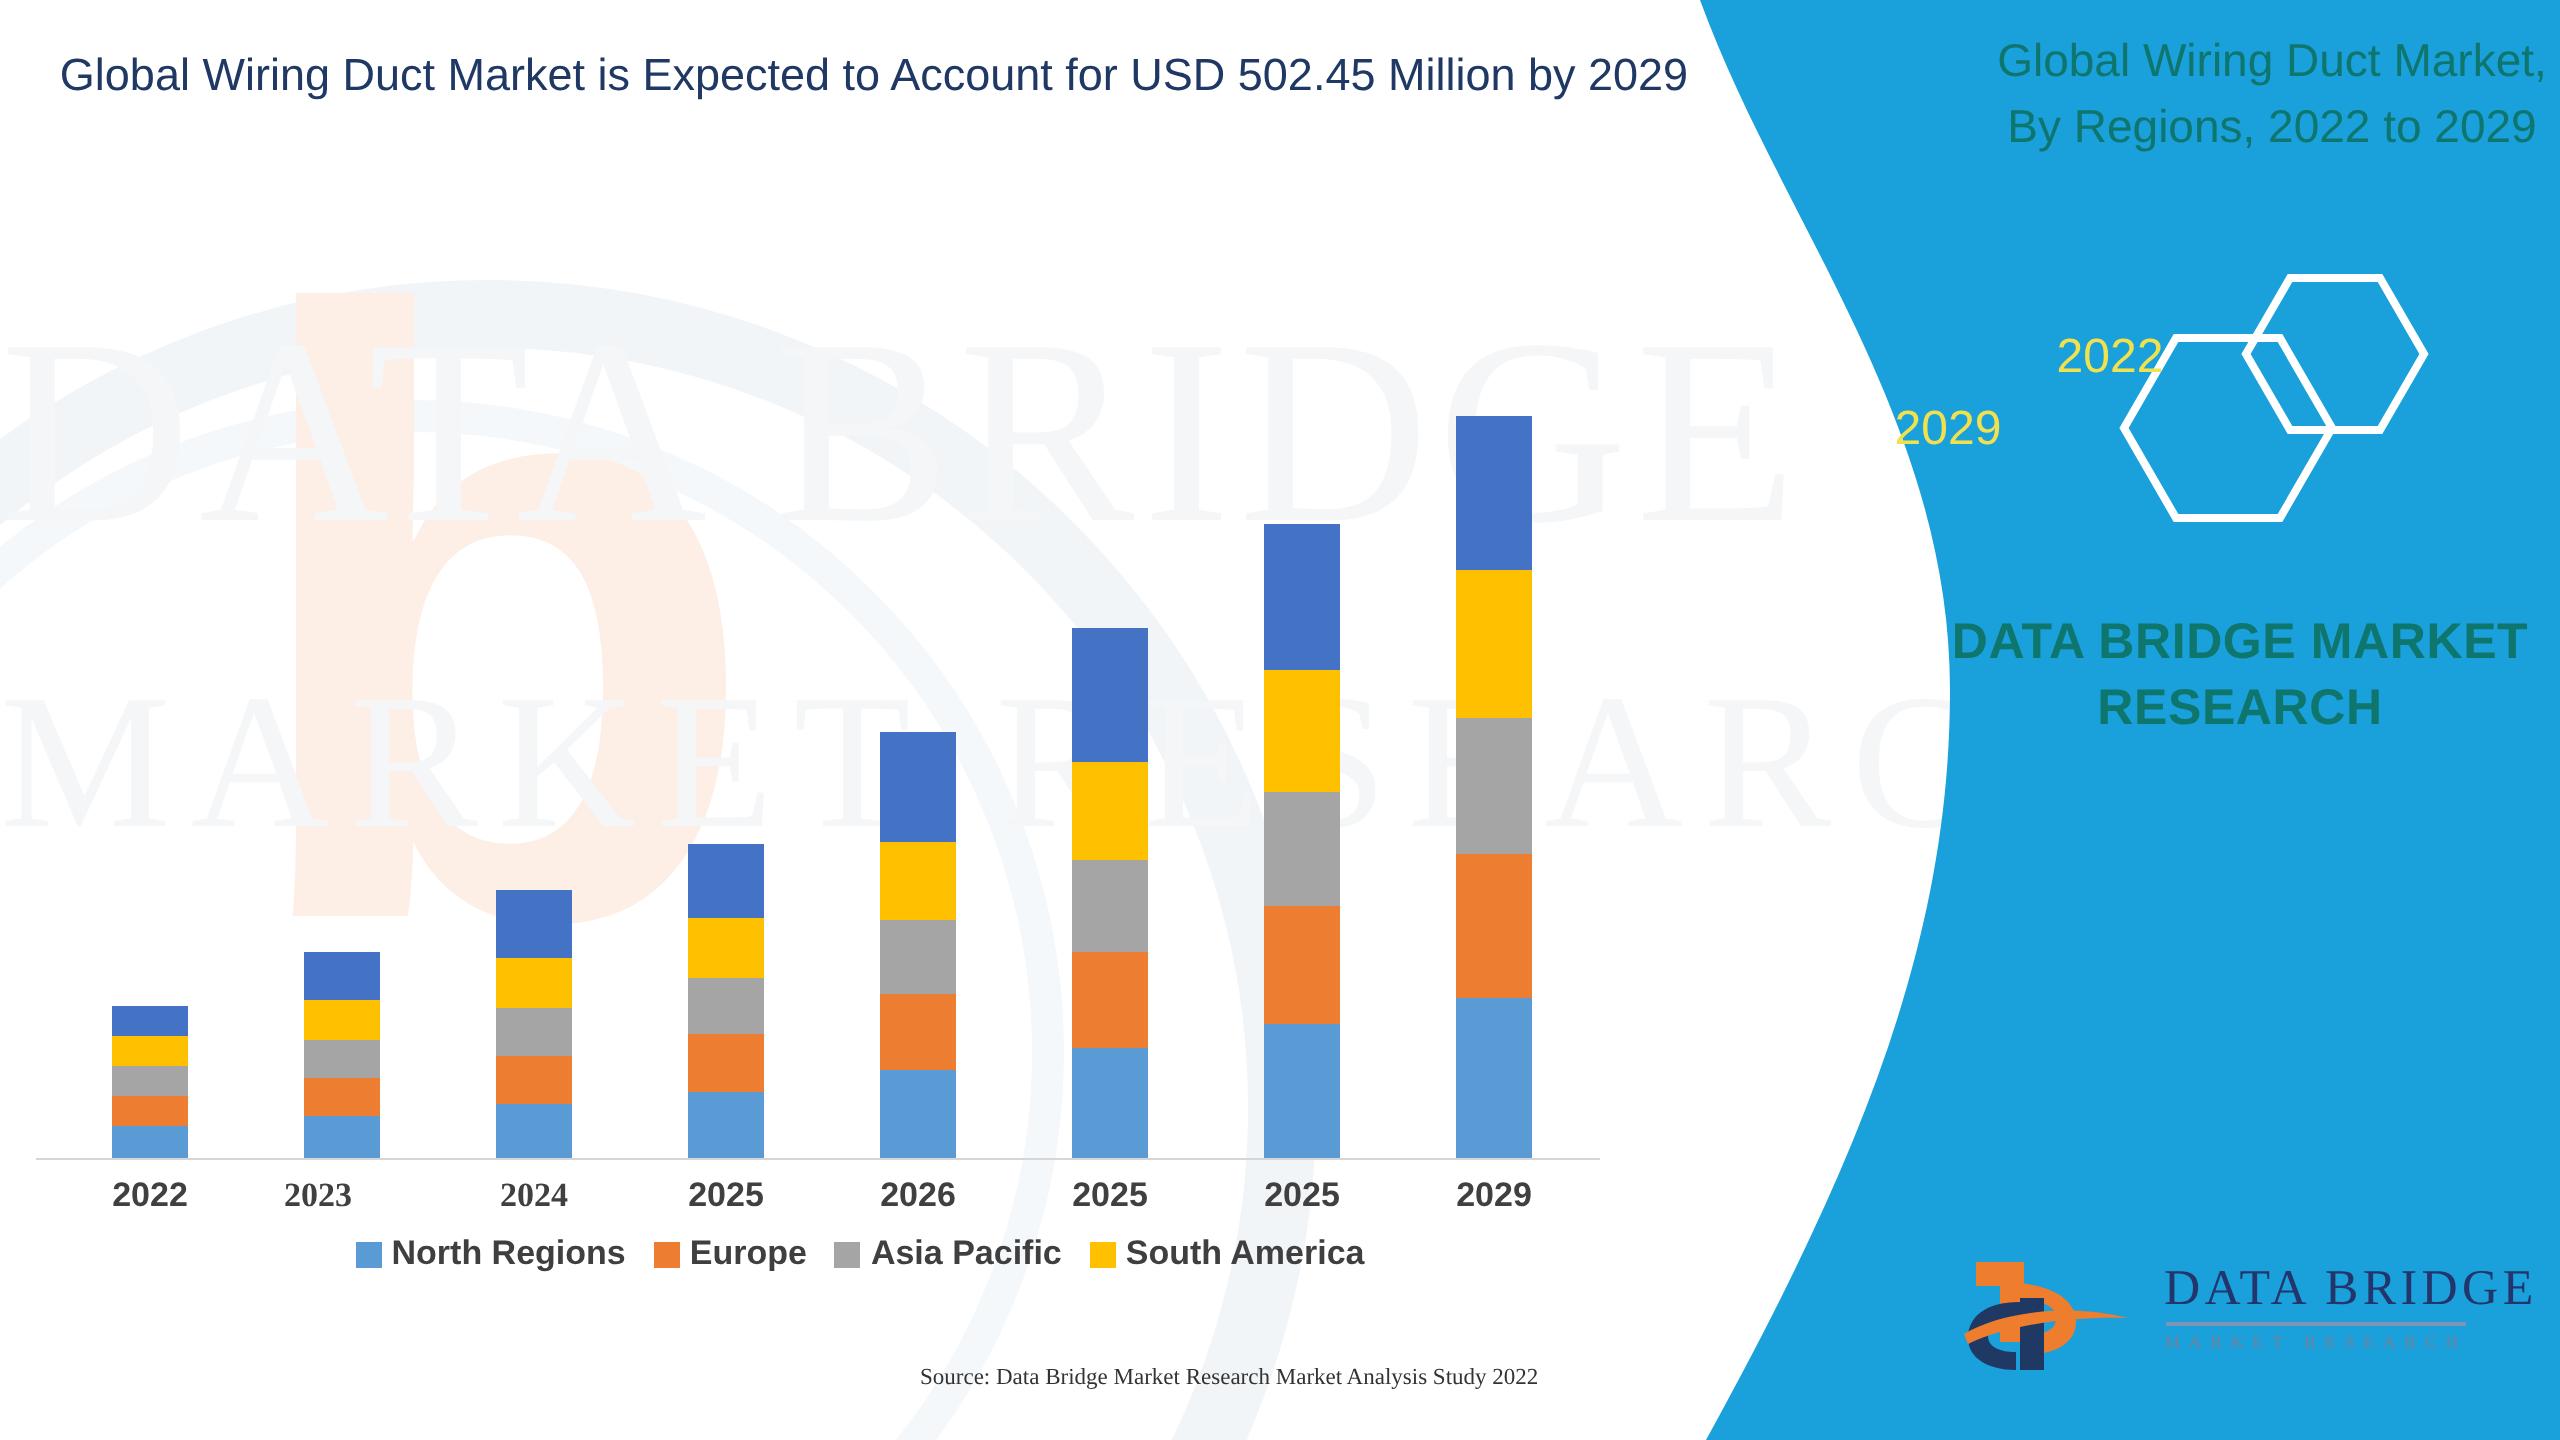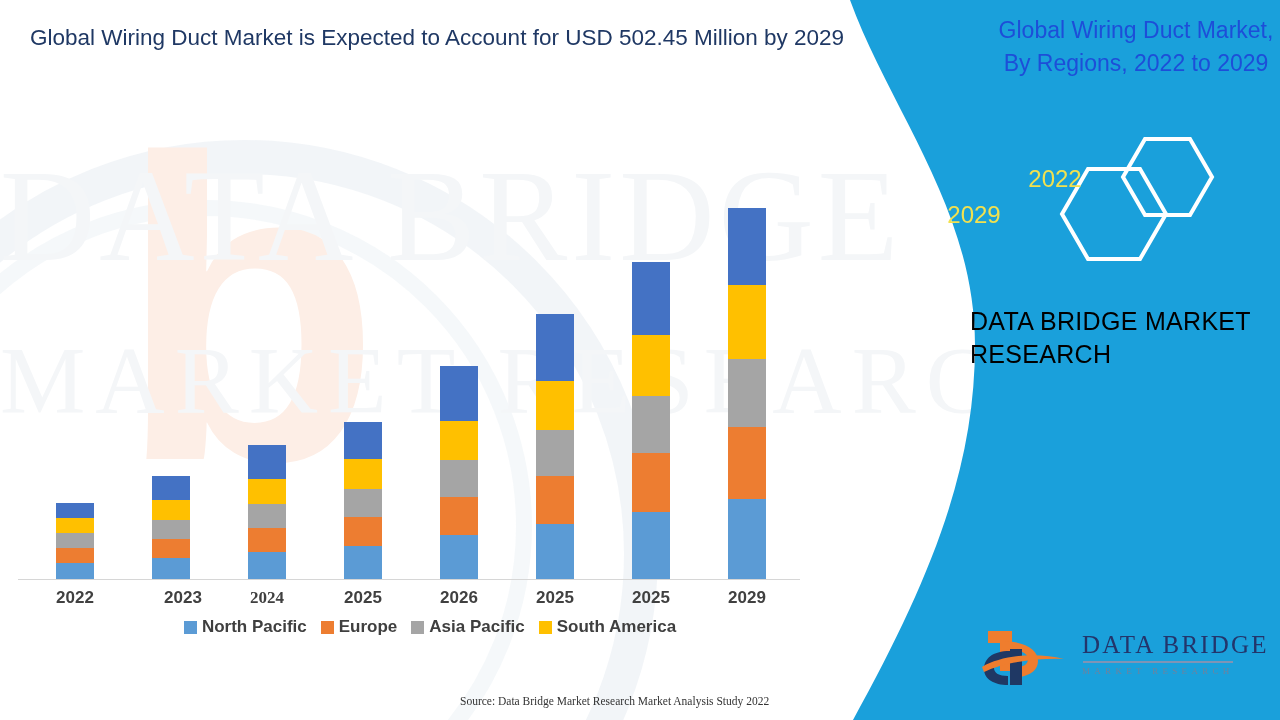--- a/index.html
+++ b/index.html
@@ -41,32 +41,32 @@
     white-space:nowrap;
   }
   .wm-text .l2{font-size:96px;letter-spacing:10px;display:block;}
 
   
   .panel{position:absolute;right:0;top:0;width:460px;height:720px;}
   .panel svg{display:block;}
   .panel-content{position:absolute;inset:0;}
   .panel-title{
     position:absolute;left:176px;top:14px;width:280px;
-    color:#1d4ed8;font-size:23px;line-height:1.42;font-weight:400;
+    color:#0f766e;font-size:23px;line-height:1.42;font-weight:400;
     text-align:center;
   }
   .hexwrap{position:absolute;left:120px;top:135px;width:340px;height:145px;}
   .hex-label{
     position:absolute;color:#f2e14f;font-size:24px;font-weight:400;
     width:100%;text-align:center;
   }
   .brand{
     position:absolute;left:150px;top:305px;width:300px;
-    color:#000000;
-    font-size:25px;line-height:1.3;letter-spacing:.3px;
+    text-align:center;color:#0f766e;
+    font-size:25px;line-height:1.3;letter-spacing:.3px;font-weight:bold;
   }
   
   .logo{position:absolute;left:160px;top:625px;width:290px;height:70px;}
   .logo-text{
     position:absolute;left:102px;top:6px;
     color:#1b3b6f;font-family:"Liberation Serif",serif;
   }
   .logo-main{font-size:25px;letter-spacing:2.2px;color:#23356b;}
   .logo-rule{width:150px;height:2px;background:#7f94b5;margin:2px 0 3px 1px;}
   .logo-sub{font-size:9px;letter-spacing:4.3px;color:#6f829e;}
@@ -102,21 +102,21 @@
   .swatch{width:13px;height:13px;display:block;}
   .legend-label{color:#3f3f3f;font-size:17px;font-weight:700;}
 
   
   .footer{position:absolute;left:0;top:683px;width:860px;height:24px;}
   .dmca{
     position:absolute;left:30px;top:0;color:#333;
     font-family:"Liberation Serif",serif;font-size:11.5px;
   }
   .source{
-    position:absolute;left:460px;top:12px;color:#333;
+    position:absolute;left:460px;top:0;color:#333;
     font-family:"Liberation Serif",serif;font-size:11.5px;text-align:right;
   }
 </style>
 </head>
 <body>
 
 <div id="infographic">
 
   <div class="bg-layer">
     <div class="wm-arc"></div>
@@ -187,33 +187,33 @@
           <div class="seg" style="height: 74px; background: rgb(255, 192, 0);"></div>
           <div class="seg" style="height: 68px; background: rgb(165, 165, 165);"></div>
           <div class="seg" style="height: 72px; background: rgb(237, 125, 49);"></div>
           <div class="seg" style="height: 80px; background: rgb(91, 155, 213);"></div>
         </div>
       </div>
   </div>
 
   <div class="xlabels">
       <div class="xlabel" style="left: 40px;">2022</div>
-      <div class="xlabel" style="left: 148px;">2023</div>
+      <div class="xlabel" style="left: 124px; font-family: Liberation Serif, serif;">2023</div>
       <div class="xlabel" style="left: 232px; font-family: Liberation Serif, serif;">2024</div>
       <div class="xlabel" style="left: 328px;">2025</div>
       <div class="xlabel" style="left: 424px;">2026</div>
       <div class="xlabel" style="left: 520px;">2025</div>
       <div class="xlabel" style="left: 616px;">2025</div>
       <div class="xlabel" style="left: 712px;">2029</div>
     </div>
 
   <div class="legend">
       <div class="legend-item">
         <span class="swatch" style="background: rgb(91, 155, 213);"></span>
-        <span class="legend-label">North Pacific</span>
+        <span class="legend-label">North Regions</span>
       </div>
       <div class="legend-item">
         <span class="swatch" style="background: rgb(237, 125, 49);"></span>
         <span class="legend-label">Europe</span>
       </div>
       <div class="legend-item">
         <span class="swatch" style="background: rgb(165, 165, 165);"></span>
         <span class="legend-label">Asia Pacific</span>
       </div>
       <div class="legend-item">

